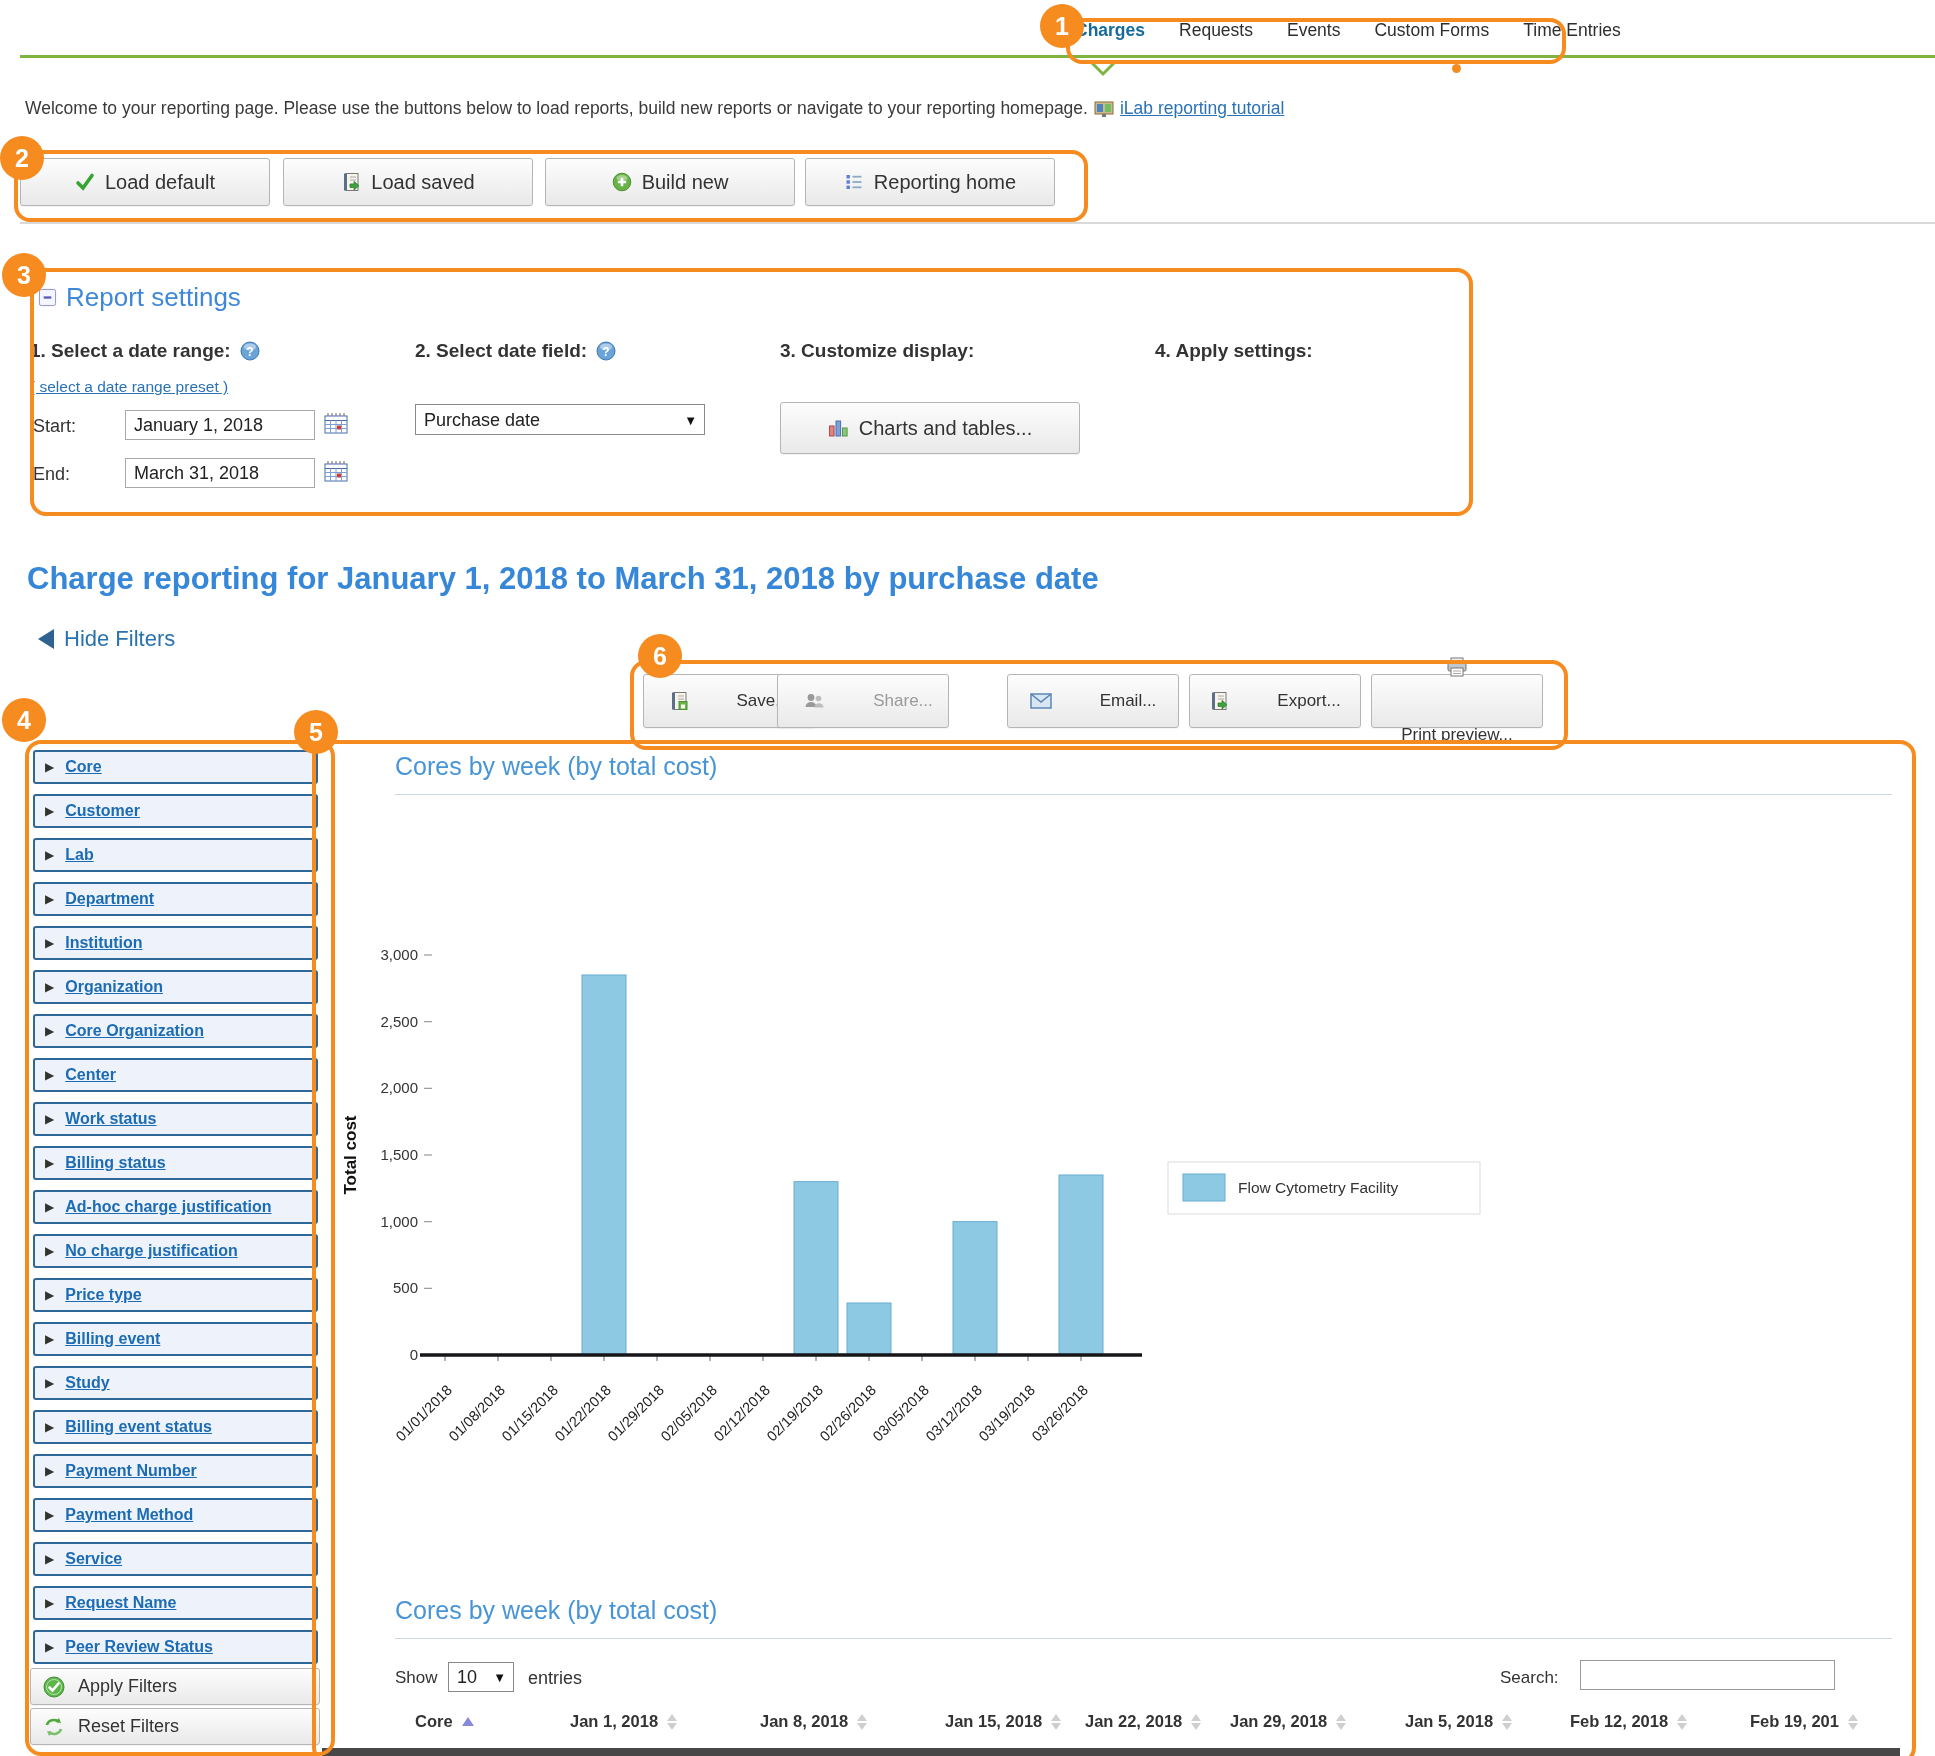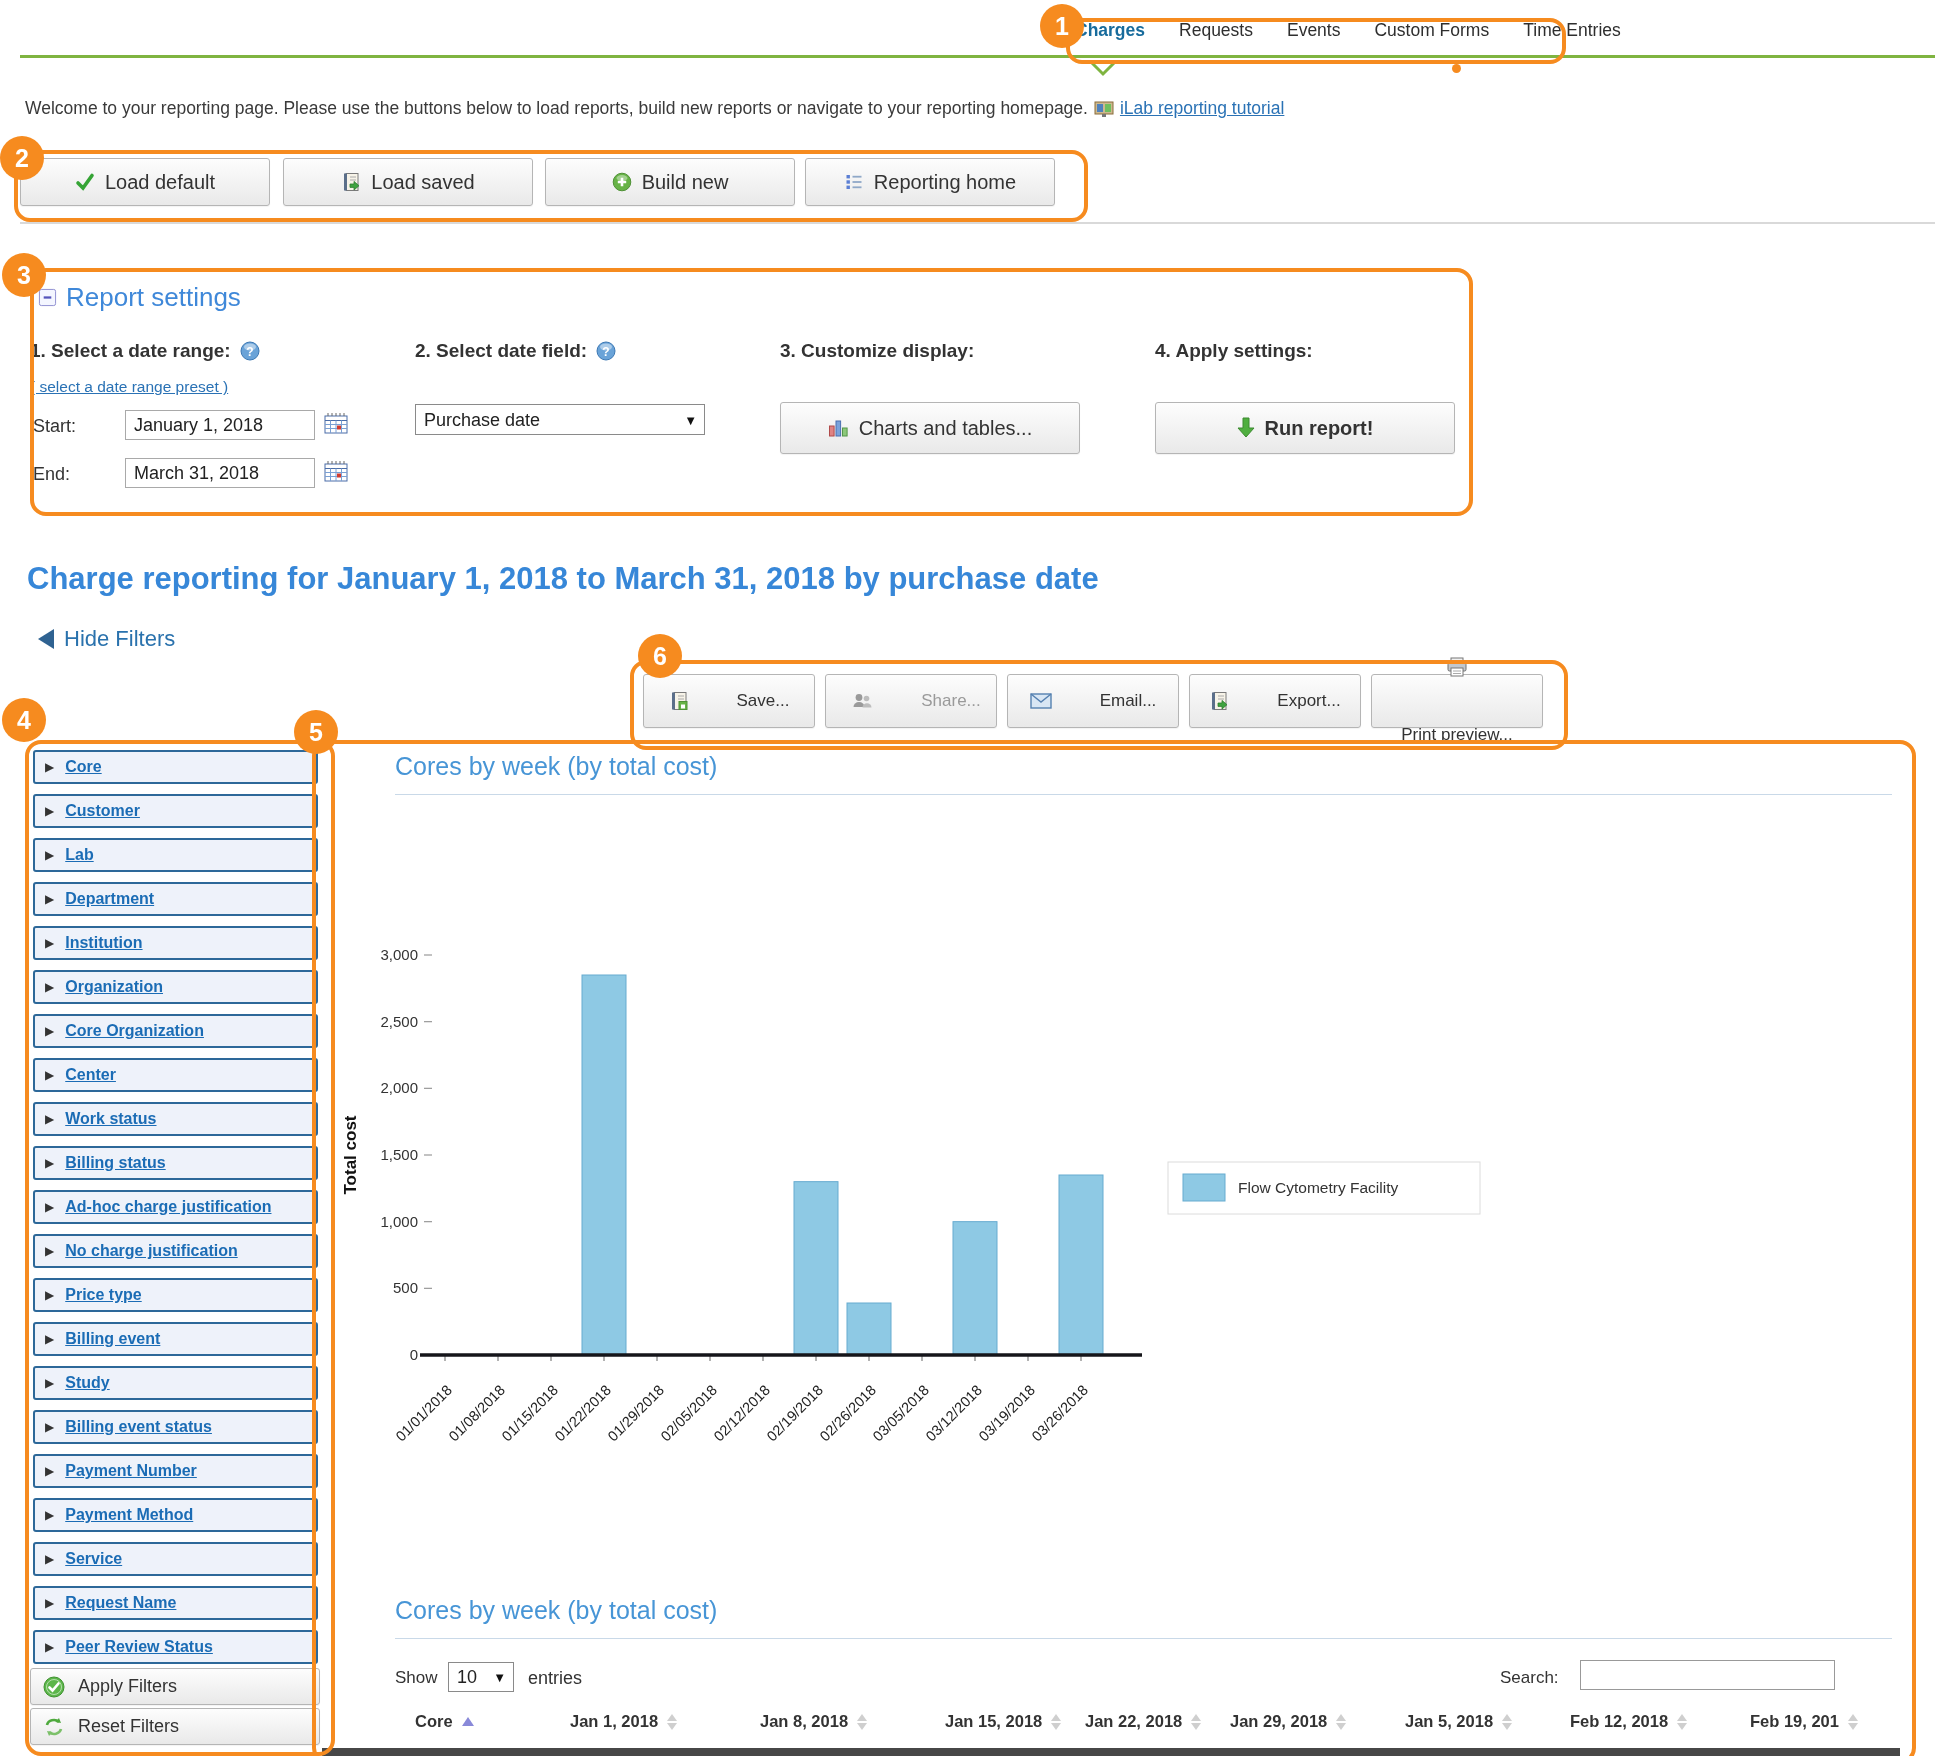--- a/index.html
+++ b/index.html
@@ -254,28 +254,20 @@
   <button class="btn rs-btn" style="left:780px" id="charts-tables-btn">
     <span class="icon">
       <svg width="21" height="20" viewBox="0 0 21 20">
           <rect x="1.5" y="8" width="4.6" height="10" fill="#e08383" stroke="#b04a4a"></rect>
           <rect x="8" y="3" width="4.6" height="15" fill="#7aa3dc" stroke="#4a6fb0"></rect>
           <rect x="14.5" y="10" width="4.6" height="8" fill="#8cc87a" stroke="#55964a"></rect>
         </svg>
     </span>
     <span>Charts and tables...</span>
   </button>
-  <button class="btn rs-btn" style="left:1155px" id="run-btn">
-    <span class="icon">
-      <svg width="18" height="22" viewBox="0 0 18 22">
-          <path d="M6 1 h6 v10 h5 l-8 9 -8 -9 h5 z" fill="#4fae3f" stroke="#3c8a30"></path>
-        </svg>
-    </span>
-    <span>Run report!</span>
-  </button>
 
   <h1 id="page-heading">Charge reporting for January 1, 2018 to March 31, 2018 by purchase date</h1>
 
   <div id="hide-filters">
     <span class="tri-left"></span>
     <span>Hide Filters</span>
   </div>
 
   <div id="toolbar">
       <button class="btn toolbar-btn" style="left: 643px;">
@@ -284,21 +276,21 @@
             <rect x="5" y="1.5" width="12" height="17" fill="#f7f3e8" stroke="#7a7a7a"></rect>
             <rect x="3" y="1.5" width="3" height="17" fill="#5b6f8a"></rect>
             <line x1="9" y1="5" x2="15" y2="5" stroke="#aaa"></line>
             <line x1="9" y1="8" x2="15" y2="8" stroke="#aaa"></line>
             <rect x="10" y="10.5" width="8" height="8" fill="#67b346" stroke="#4f9136"></rect>
             <rect x="12" y="13.5" width="4" height="4" fill="#fff"></rect>
           </svg>
         </span>
         <span>Save...</span>
       </button>
-      <button class="btn toolbar-btn disabled" style="left: 825px; padding-left: 16px;">
+      <button class="btn toolbar-btn disabled" style="left: 777px; padding-left: 16px;">
         <span class="icon">
           <svg width="22" height="20" viewBox="0 0 22 20">
             <circle cx="8" cy="6.5" r="3.4" fill="#9a9a9a"></circle>
             <path d="M2.5 16 a5.5 5 0 0 1 11 0 z" fill="#9a9a9a"></path>
             <circle cx="15.5" cy="7.5" r="2.8" fill="#bdbdbd"></circle>
             <path d="M11.5 16.5 a4.5 4.2 0 0 1 9 0 z" fill="#bdbdbd"></path>
           </svg>
         </span>
         <span>Share...</span>
       </button>

